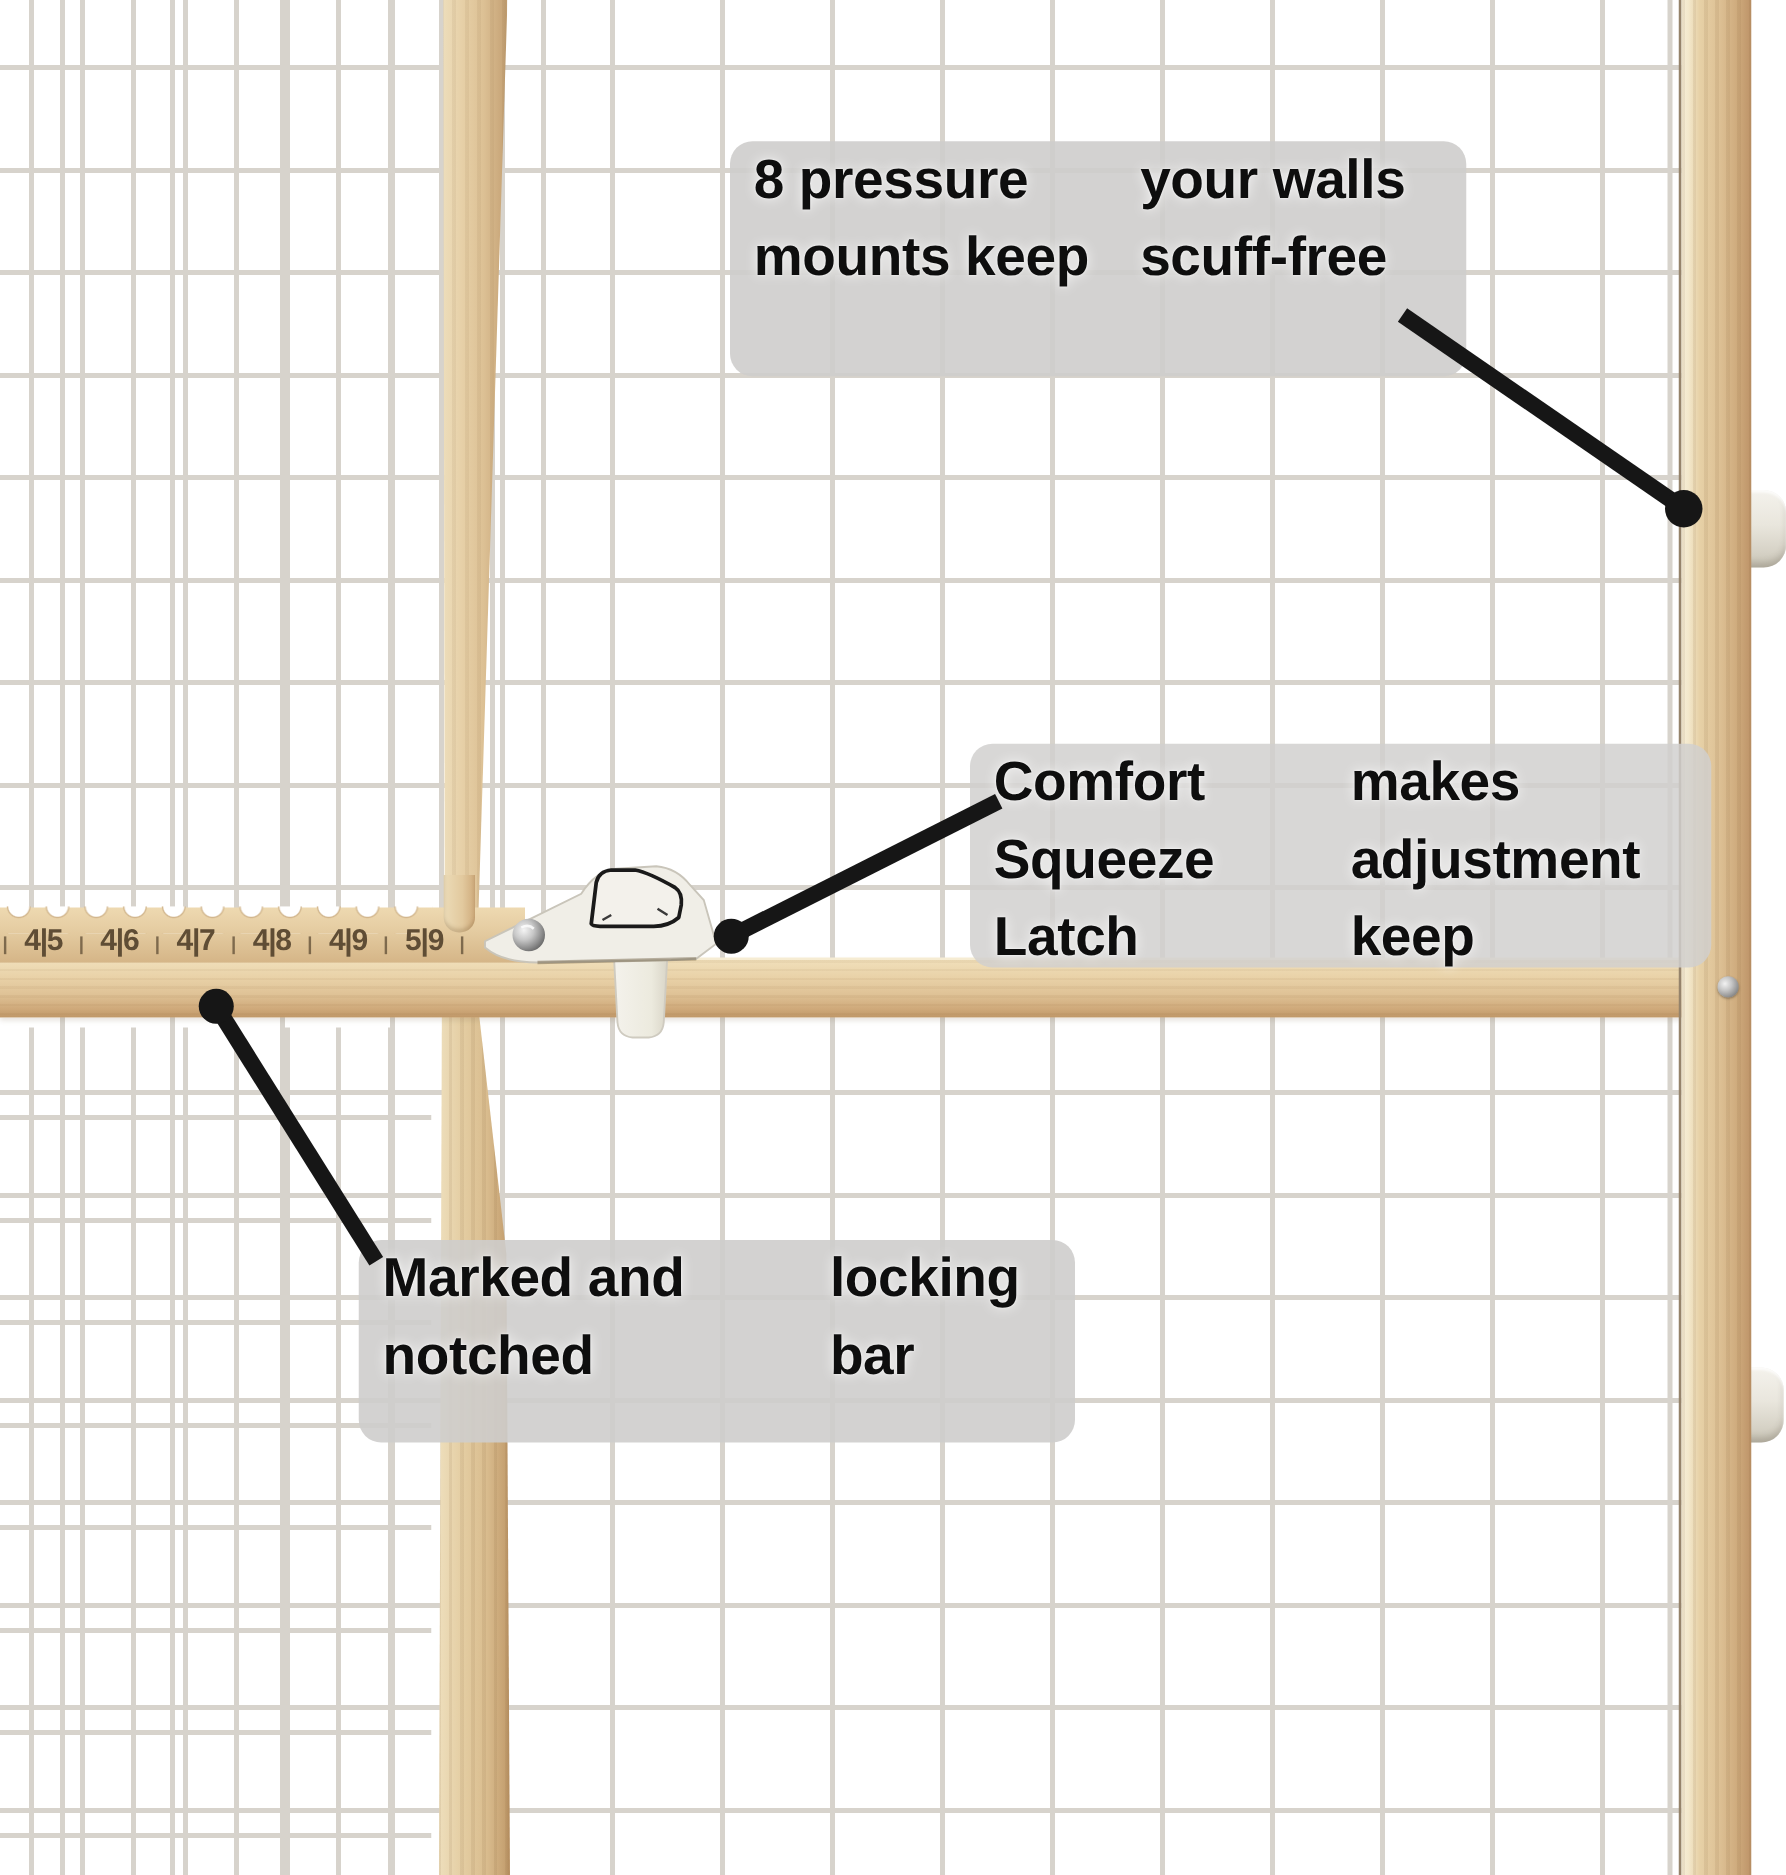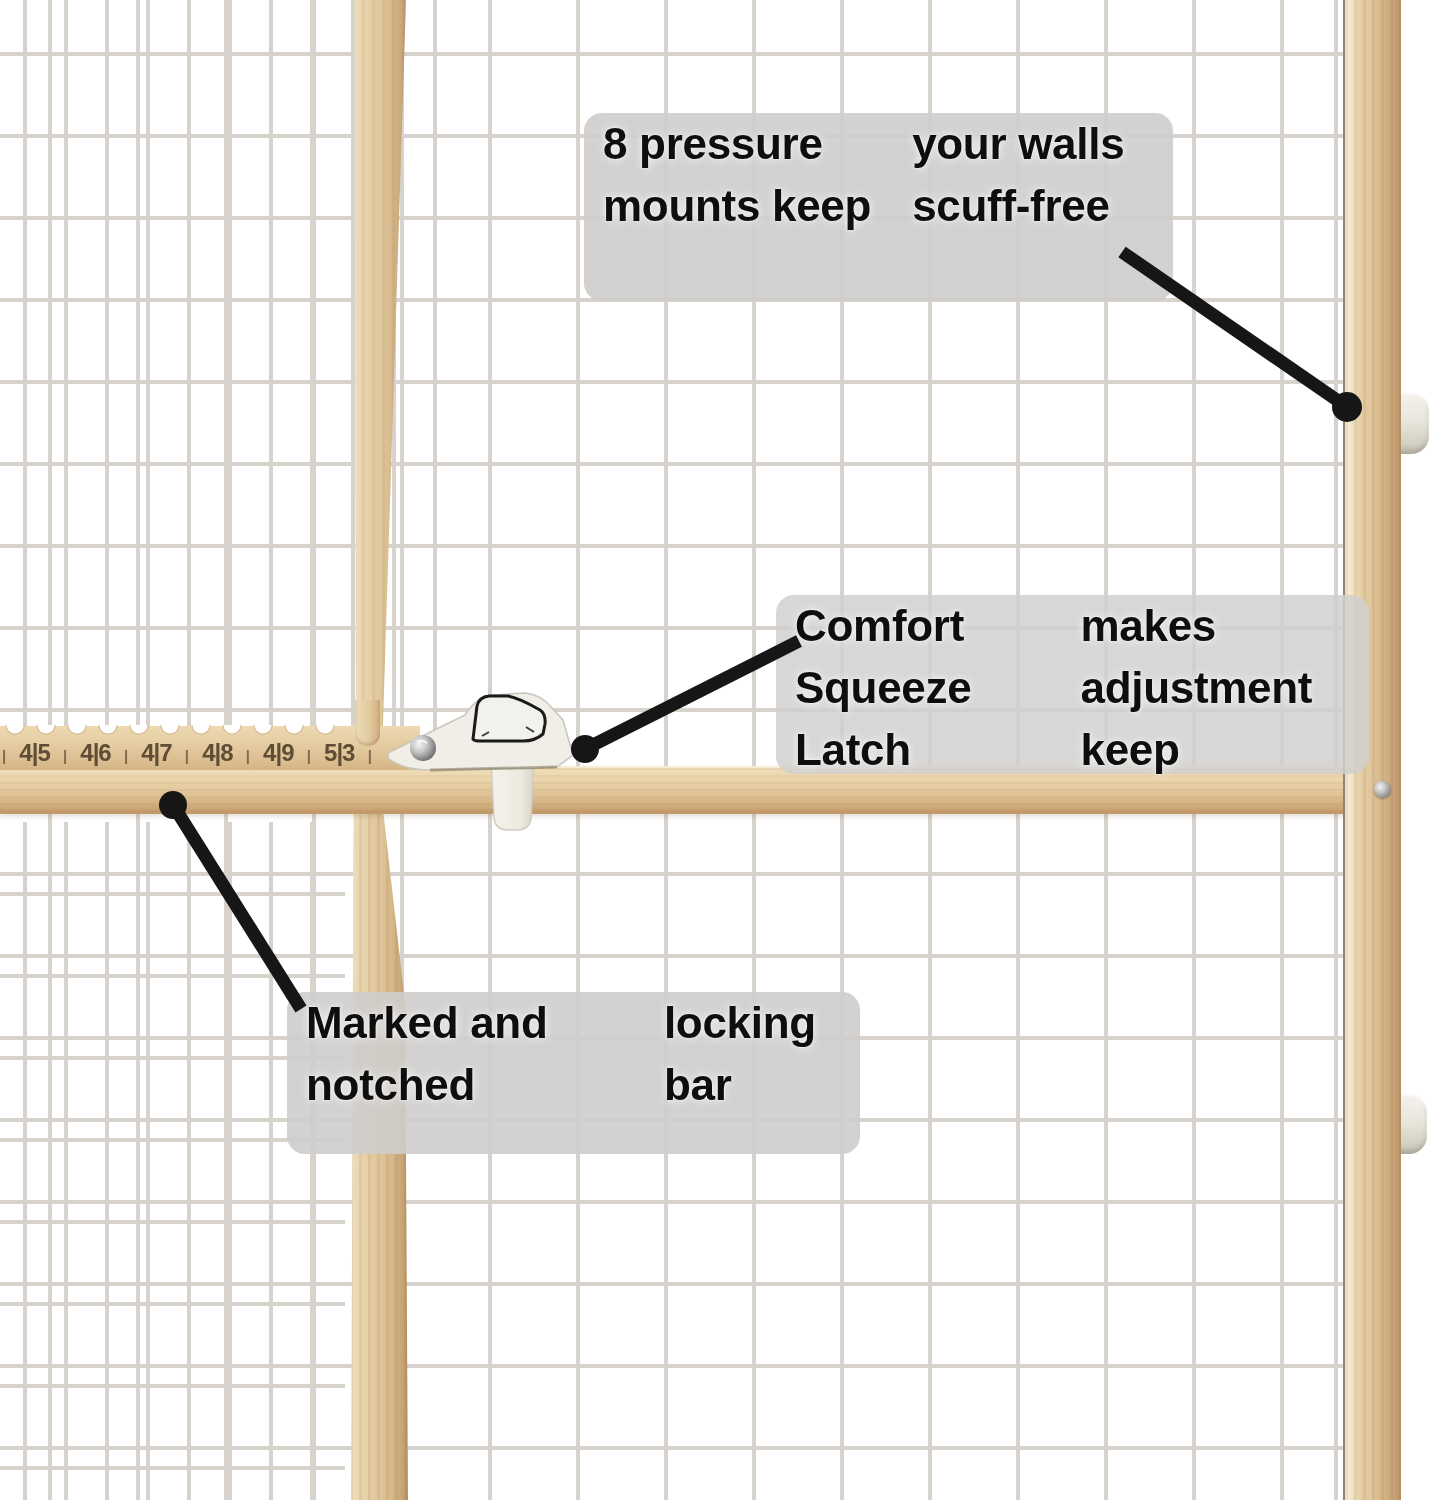--- a/index.html
+++ b/index.html
@@ -98,21 +98,21 @@
       <span class="rm num">4|5</span>
       <span class="rm tick">|</span>
       <span class="rm num">4|6</span>
       <span class="rm tick">|</span>
       <span class="rm num">4|7</span>
       <span class="rm tick">|</span>
       <span class="rm num">4|8</span>
       <span class="rm tick">|</span>
       <span class="rm num">4|9</span>
       <span class="rm tick">|</span>
-      <span class="rm num">5|3</span>
+      <span class="rm num">5|9</span>
       <span class="rm tick">|</span>
     </div>
   </div>
 
   <svg class="abs" id="latchSvg" viewBox="0 0 230 180">
     <defs>
       <radialGradient id="screwGrad" cx="35%" cy="35%" r="75%">
         <stop offset="0%" stop-color="#f4f4f4"></stop>
         <stop offset="40%" stop-color="#c8c8c8"></stop>
         <stop offset="75%" stop-color="#8d8d8d"></stop>

